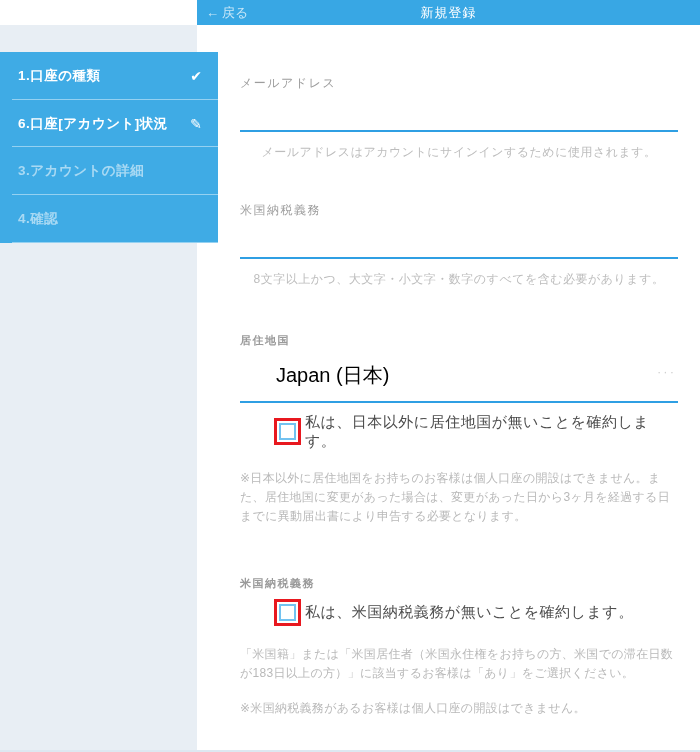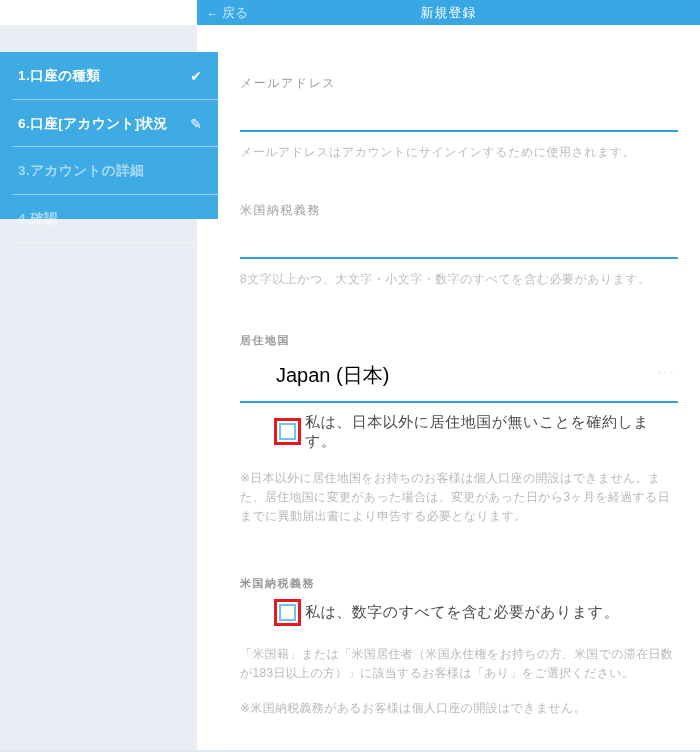--- a/index.html
+++ b/index.html
@@ -27,21 +27,21 @@
   }
   .back-link .arrow { margin-right:3px; font-size:13px; }
   .header-title {
     position:absolute; left:0; right:0; top:0; height:25px;
     display:flex; align-items:center; justify-content:center;
     font-size:13px; font-weight:normal; color:#ffffff; letter-spacing:1px;
   }
 
   
   .steps {
-    position:absolute; left:0; top:52px; width:218px; height:167px;
+    position:absolute; left:0; top:52px; width:218px; height:191px;
     background:#3fabe5;
   }
   .step {
     height:47.7px; display:flex; align-items:center;
     padding-left:18px; padding-right:16px;
     position:relative; cursor:pointer;
   }
   .step .lbl { font-size:13.5px; font-weight:bold; color:#ffffff; letter-spacing:0.5px; flex:1; }
   .step .st-icon { color:#ffffff; font-size:14px; font-weight:bold; margin-left:6px; }
   .step.upcoming .lbl { color:rgba(255,255,255,0.55); font-weight:bold; }
@@ -57,21 +57,21 @@
     font-size:12px; color:#9d9d9d; letter-spacing:1.5px;font-family:Liberation Mono, monospace;
   }
   .small-label {
     font-size:11px; color:#9a9a9a; font-weight:bold; letter-spacing:1.5px;
   }
   .input-line {
     height:40px; border-bottom:2px solid #2f9fe3; width:100%;
     background:transparent; position:relative;
   }
   .helper {
-    font-size:12px; color:#bdbdbd; line-height:1.45; letter-spacing:0.5px;
+    font-size:12px; color:#bdbdbd; line-height:1.45; letter-spacing:0.5px;text-align:center;
   }
   .note {
     font-size:12px; color:#b9b9b9; line-height:1.58; letter-spacing:0.3px;
   }
 
   .select-row {
     position:relative; border-bottom:2px solid #2f9fe3; padding:14px 0 12px 0;
   }
   .select-value { font-size:20px; color:#000000;margin-left:36px; }
   .select-dots {
@@ -151,21 +151,21 @@
       </span>
       <span class="check-label">私は、日本以外に居住地国が無いことを確約します。</span>
     </div>
     <div class="note" style="margin-top:18px;">※日本以外に居住地国をお持ちのお客様は個人口座の開設はできません。また、居住地国に変更があった場合は、変更があった日から3ヶ月を経過する日までに異動届出書により申告する必要となります。</div>
 
     <div class="small-label" style="margin-top:50px;">米国納税義務</div>
     <div class="check-row" style="margin-top:8px;">
       <span class="red-box">
         <span class="checkbox"></span>
       </span>
-      <span class="check-label">私は、数字のすべてを含む必要があります。</span>
+      <span class="check-label">私は、米国納税義務が無いことを確約します。</span>
     </div>
     <div class="note" style="margin-top:19px;">「米国籍」または「米国居住者（米国永住権をお持ちの方、米国での滞在日数が183日以上の方）」に該当するお客様は「あり」をご選択ください。</div>
     <div class="note" style="margin-top:16px;">※米国納税義務があるお客様は個人口座の開設はできません。</div>
 
     <div class="next-wrap" style="margin-top:42px;">
       <span class="next-red-box">
         <button class="next-btn">次</button>
       </span>
     </div>
 

